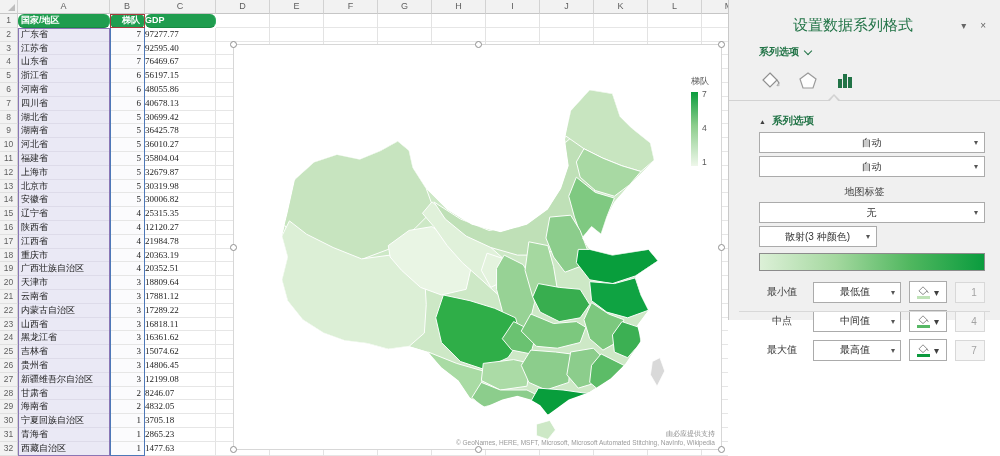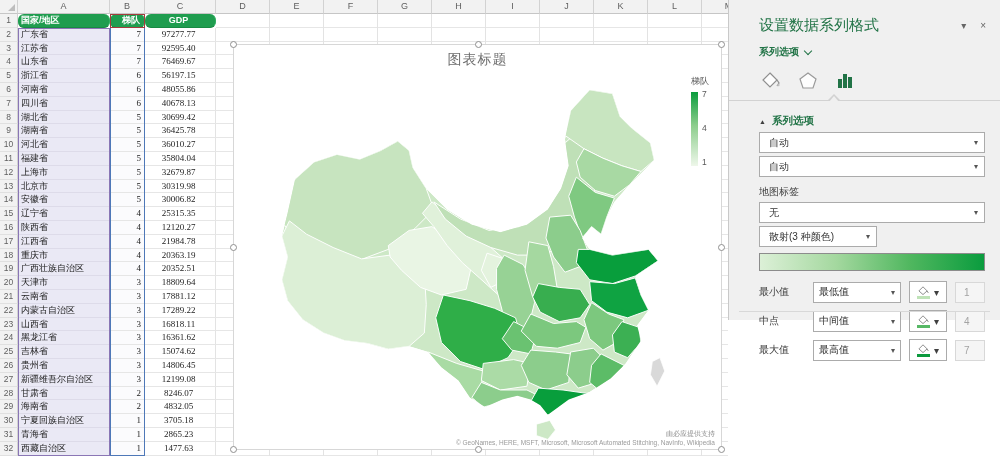--- a/index.html
+++ b/index.html
@@ -20,21 +20,21 @@
   .corner::after{content:"";position:absolute;right:2px;bottom:2px;width:0;height:0;
       border-left:7px solid transparent;border-bottom:7px solid #bdbdbd;}
   .rowswrap{position:absolute;left:0;top:14px;z-index:1;}
   .r{display:flex;height:13.8px;}
   .c{box-sizing:border-box;flex:none;font-size:9px;line-height:13.2px;overflow:hidden;white-space:nowrap;
      font-family:"Liberation Serif",serif;color:#1c1c1c;}
   .rn{width:18px;background:#f2f2f2;border-right:1px solid #d2d2d2;border-bottom:1px solid #e0e0e0;
       color:#5f5f5f;text-align:center;font-size:8.5px;font-family:"Liberation Sans",sans-serif;}
   .ca{width:92px;padding-left:3px;background:#eae9f5;border-right:1px solid #dddbe9;border-bottom:1px solid #dddbe9;}
   .cb{width:35px;text-align:right;padding-right:4px;background:#fbfbfd;border-bottom:1px solid #e6e6e6;}
-  .cc{width:71px;text-align:center;padding-right:3px;background:#fff;border-right:1px solid #e3e3e3;border-bottom:1px solid #e6e6e6;}
+  .cc{width:71px;text-align:left;padding-right:3px;background:#fff;border-right:1px solid #e3e3e3;border-bottom:1px solid #e6e6e6;}
   .h1{background:#1f9d4f !important;color:#fff;font-family:"Liberation Sans",sans-serif;font-weight:bold;
       border-right:1px solid #2fae60 !important;border-bottom:1px solid #188a43 !important;border-radius:6px;}
   .ov{position:absolute;box-sizing:border-box;pointer-events:none;z-index:3;}
   .ov.purple{left:18px;top:27.8px;width:92px;height:427.8px;border:1px solid #8a76b5;}
   .ov.blue{left:110px;top:14px;width:35px;height:441.6px;border:1px solid #4e78b8;}
   .ov.red{left:110px;top:14px;width:35px;height:13.8px;border:1px solid #a33c3c;}
 
   
   .chart{position:absolute;left:233px;top:44px;width:489px;height:406px;background:#fff;
          border:1px solid #d7d7d7;box-sizing:border-box;z-index:4;}
@@ -47,21 +47,21 @@
   .legend-bar{width:7px;height:74px;background:linear-gradient(to top,#eef7ea,#8ccd8c 55%,#0a9c3d);}
   .legend-ticks{display:flex;flex-direction:column;justify-content:space-between;height:78px;
                 font-size:8.5px;margin-top:-3px;}
   .attrib{position:absolute;right:6px;bottom:2px;text-align:right;color:#9a9a9a;font-size:6.5px;line-height:9px;}
   .powered{font-size:7px;color:#8f8f8f;}
   .handle{position:absolute;width:7px;height:7px;border-radius:50%;background:#fff;
           border:1px solid #8f8f8f;box-sizing:border-box;z-index:5;}
 
   
   .panel{position:absolute;left:728px;top:0;width:272px;height:320px;background:#f0f0f0;
-         border-left:1px solid #c9c9c9;box-sizing:border-box;font-size:10px;color:#404040;}
+         border-left:1px solid #c9c9c9;box-sizing:border-box;font-size:10px;color:#404040;text-align:center;}
   .panel-h{display:flex;align-items:center;padding:16px 14px 4px 30px;}
   .panel-title{flex:1;font-size:15px;color:#217346;}
   .pbtn{color:#666;margin-left:14px;font-size:10px;cursor:default;}
   .series-link{padding:6px 30px 2px;color:#217346;font-weight:bold;display:flex;align-items:center;}
   .chev{width:5px;height:5px;border-right:1.5px solid #217346;border-bottom:1.5px solid #217346;
         transform:rotate(45deg);display:inline-block;margin-left:6px;margin-top:-3px;}
   .tabs{display:flex;gap:13px;padding:9px 30px 5px;align-items:flex-end;}
   .tab{width:24px;height:22px;display:flex;align-items:center;justify-content:center;}
   .tabline{position:relative;height:1px;background:#d2d2d2;margin:3px 0 6px;}
   .notch-o{position:absolute;left:98px;top:-6px;width:0;height:0;
@@ -307,21 +307,20 @@
           <div class="c ca">西藏自治区</div>
           <div class="c cb">1</div>
           <div class="c cc">1477.63</div>
         </div>
       </div>
     <div class="ov purple"></div>
     <div class="ov blue"></div>
     <div class="ov red"></div>
 
     <div class="chart">
-      <div class="chart-title">图表标题</div>
       <svg id="mapsvg" class="mapsvg" width="462" height="380" viewBox="0 0 470 400">
           <defs>
             <clipPath id="chinaClip">
               <path d="M52,118 L72,100 L96,92 L120,97 L142,88 L160,78 L172,88 L176,106 L190,128 L212,150 L238,166 L268,174 L296,166 L318,150 L332,128 L340,104 L336,76 L342,46 L362,24 L386,28 L394,52 L406,64 L426,80 L430,98 L416,112 L402,126 L388,142 L380,158 L374,176 L364,168 L354,180 L362,192 L386,198 L424,192 L434,204 L410,220 L416,240 L424,256 L412,272 L416,288 L400,312 L384,328 L362,342 L340,350 L318,366 L310,356 L300,350 L286,346 L270,350 L252,358 L236,348 L224,330 L206,316 L192,300 L172,294 L150,297 L128,291 L104,288 L82,280 L60,266 L44,246 L38,224 L44,200 L38,178 L44,154 Z"></path>
             </clipPath>
           </defs>
           <g clip-path="url(#chinaClip)">
             <path d="M52,118 L72,100 L96,92 L120,97 L142,88 L160,78 L172,88 L176,106 L190,128 L212,150 L238,166 L268,174 L296,166 L318,150 L332,128 L340,104 L336,76 L342,46 L362,24 L386,28 L394,52 L406,64 L426,80 L430,98 L416,112 L402,126 L388,142 L380,158 L374,176 L364,168 L354,180 L362,192 L386,198 L424,192 L434,204 L410,220 L416,240 L424,256 L412,272 L416,288 L400,312 L384,328 L362,342 L340,350 L318,366 L310,356 L300,350 L286,346 L270,350 L252,358 L236,348 L224,330 L206,316 L192,300 L172,294 L150,297 L128,291 L104,288 L82,280 L60,266 L44,246 L38,224 L44,200 L38,178 L44,154 Z" fill="#cde8c6"></path>
             <polygon points="34,140 52,118 72,100 96,92 120,97 142,88 160,78 172,88 176,106 190,128 198,150 178,170 150,192 118,204 84,200 52,184 38,162" fill="#c7e4bf" stroke="#ffffff" stroke-width="1" stroke-linejoin="round"></polygon>
             <polygon points="38,224 44,200 38,178 46,162 64,176 92,190 122,202 152,198 174,208 188,216 190,250 188,280 172,294 150,297 128,291 104,288 82,280 60,266 44,246" fill="#dcefd6" stroke="#ffffff" stroke-width="1" stroke-linejoin="round"></polygon>

